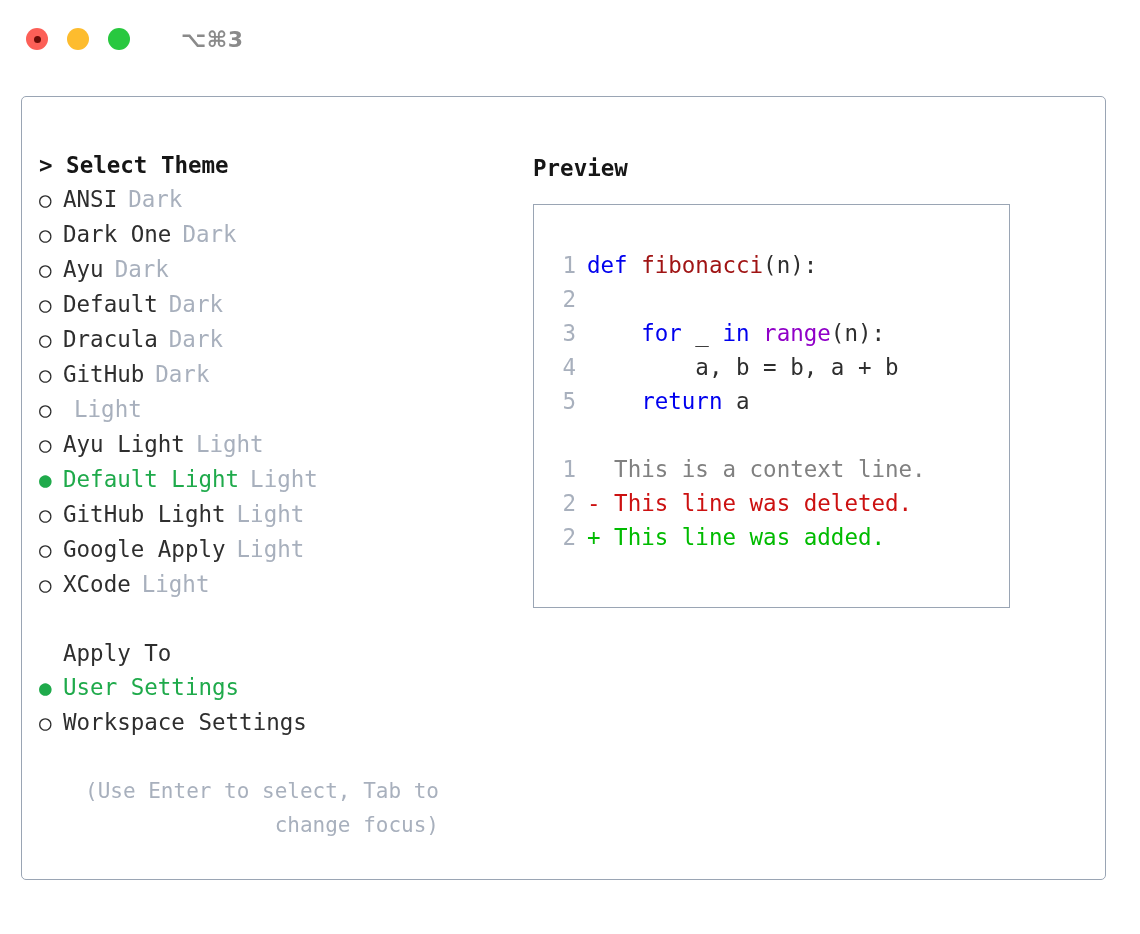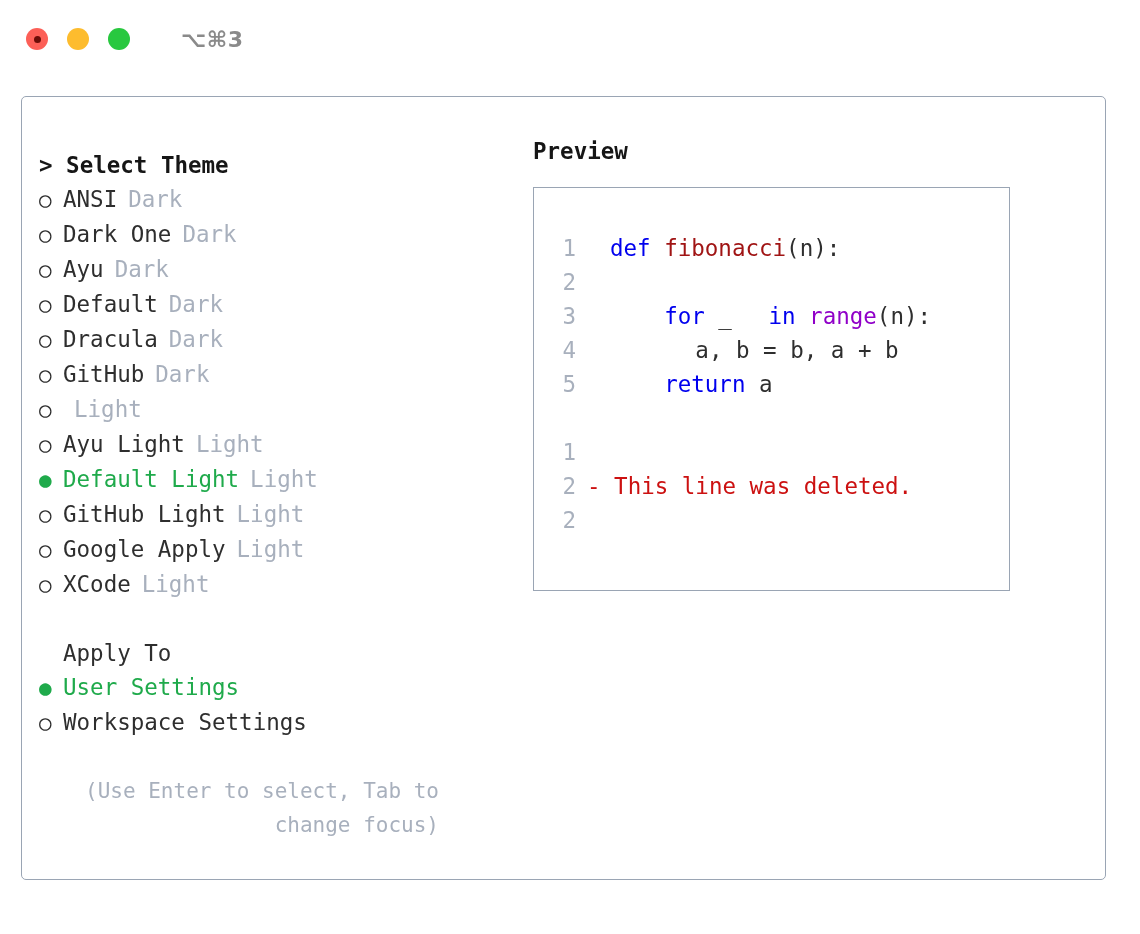--- a/index.html
+++ b/index.html
@@ -141,21 +141,21 @@
     white-space: pre-wrap;
     width: 400px;
     margin-top: 34px;
     text-align: right;
   }
 
   
   .right-col {
     position: absolute;
     left: 479px;
-    top: 37px;
+    top: 54px;
     width: 500px;
     padding-left: 32px;
   }
   .preview-title {
     font-size: 22.5px;
     font-weight: bold;
     color: #161616;
     line-height: 34px;
     white-space: pre;
   }
@@ -183,21 +183,21 @@
   }
   .ln {
     display: inline-block;
     width: 26px;
     flex: 0 0 26px;
     text-align: right;
     color: #a8b0bd;
     margin-right: 11px;
   }
   .code-text { color: #2e2e2e; white-space: pre; }
-  .tok-kw    { color: #0000ee; margin-left: 23px; }
+  .tok-kw    { color: #0000ee; }
   .tok-fn    { color: #a01414; }
   .tok-bi    { color: #9000c8; margin-top: 20px; }
   .tok-plain { color: #2e2e2e; }
   .blank-line { height: 34px; }
   .diff-ctx { color: #808080; }
   .diff-del { color: #cc1111; }
   .diff-add { color: #00bb00; }
 </style>
 </head>
 <body>
@@ -344,29 +344,31 @@
 
             <div class="code-line">
               <span class="ln">5</span>
               <span class="code-text"><span class="tok-plain">    </span><span class="tok-kw">return</span><span class="tok-plain"> a</span></span>
             </div>
 
             <div class="blank-line"></div>
 
             <div class="code-line">
               <span class="ln">1</span>
+              <span class="diff-ctx">  This is a context line.</span>
             </div>
 
             <div class="code-line">
               <span class="ln">2</span>
               <span class="diff-del">- This line was deleted.</span>
             </div>
 
             <div class="code-line">
               <span class="ln">2</span>
+              <span class="diff-add">+ This line was added.</span>
             </div>
 
           </div>
         </div>
 
       </div>
 
     </div>
   </div>
 

